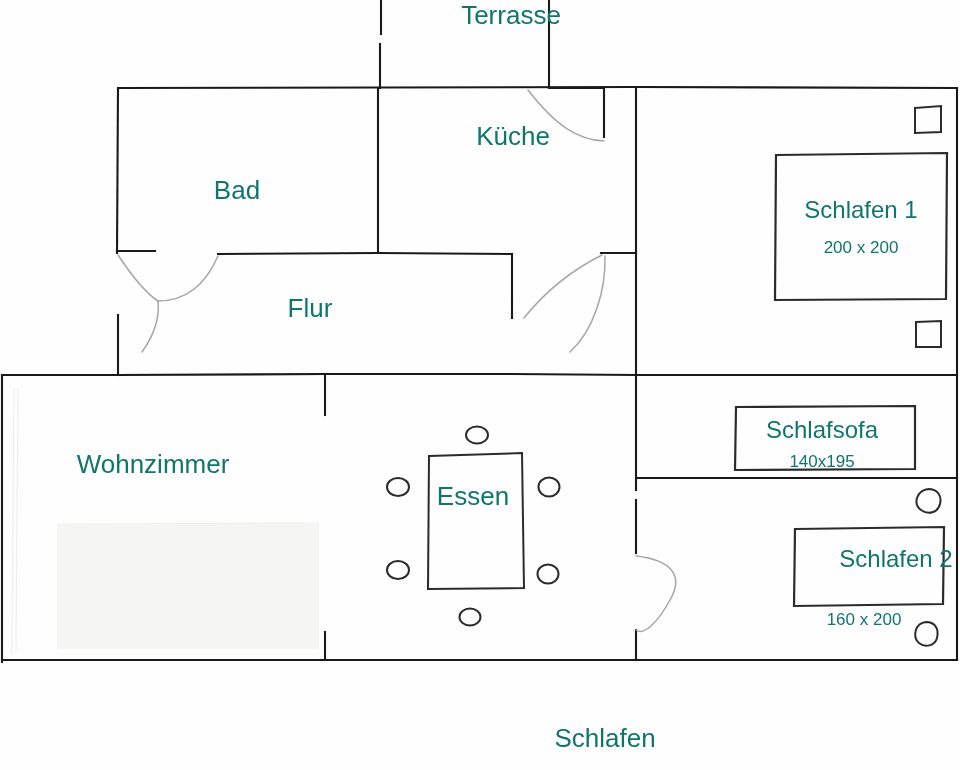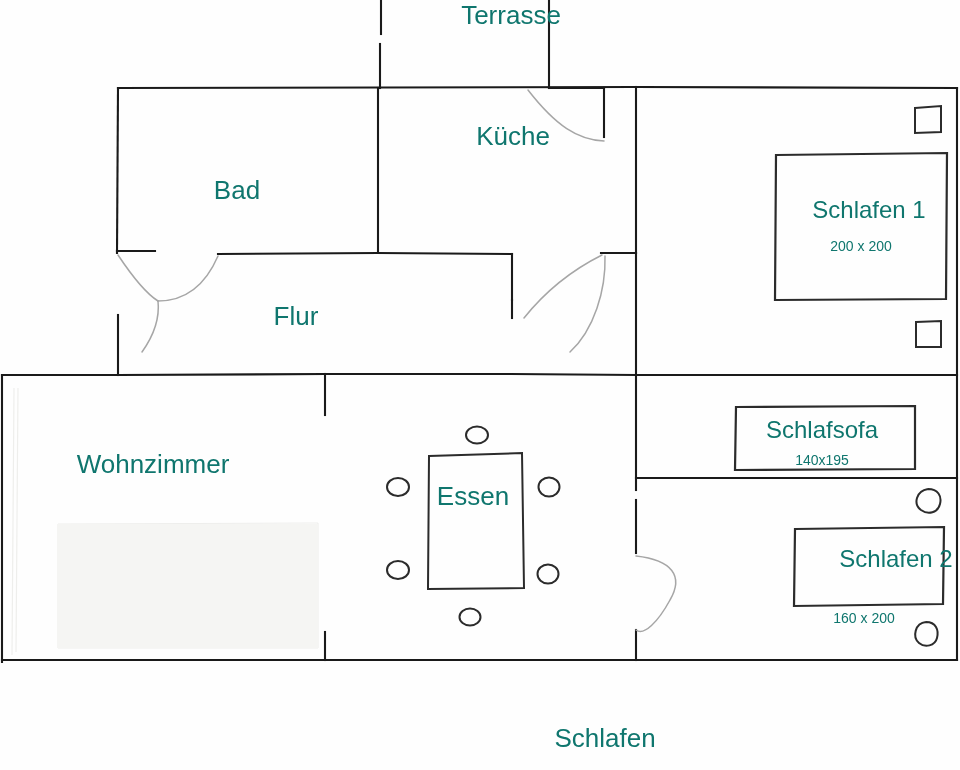--- a/index.html
+++ b/index.html
@@ -26,21 +26,21 @@
   .room-label {
     position: absolute;
     color: #0f766e;
     font-family: "Liberation Sans", sans-serif;
     white-space: nowrap;
     text-align: right;
     -webkit-font-smoothing: antialiased;
   }
   .lbl-big   { font-size: 26px; }
   .lbl-mid   { font-size: 24px; }
-  .lbl-small { font-size: 14px; }
+  .lbl-small { font-size: 17px; }
   .center-x  { transform: translateX(-50%); }
 </style>
 </head>
 <body>
 
 <svg id="floorplan" viewBox="0 0 960 770" xmlns="http://www.w3.org/2000/svg">
 
   <rect x="0" y="0" width="960" height="770" fill="#fefefe"></rect>
 
   <g stroke="#eeeeec" fill="none" stroke-width="1.2">
@@ -141,28 +141,28 @@
   </g>
 
 </svg>
 
 <div class="room-label lbl-big center-x" style="left:511px; top:0px;">Terrasse</div>
 
 <div class="room-label lbl-big center-x" style="left:237px; top:130px;margin-top:45px;">Bad</div>
 
 <div class="room-label lbl-big center-x" style="left:468px; top:121px;margin-left:45px;">Küche</div>
 
-<div class="room-label lbl-big center-x" style="left:296px; top:293px;margin-top:8px;">Flur</div>
+<div class="room-label lbl-big center-x" style="left:310px; top:293px;">Flur</div>
 
 <div class="room-label lbl-big center-x" style="left:153px; top:449px;">Wohnzimmer</div>
 
 <div class="room-label lbl-big center-x" style="left:473px; top:481px;">Essen</div>
 
 <div class="room-label lbl-big center-x" style="left:605px; top:723px;">Schlafen</div>
 
-<div class="room-label lbl-mid center-x" style="left:861px; top:196px;margin-left:8px;">Schlafen 1</div>
+<div class="room-label lbl-mid center-x" style="left:861px; top:196px;">Schlafen 1</div>
 <div class="room-label lbl-small center-x" style="left:861px; top:238px;">200 x 200</div>
 
 <div class="room-label lbl-mid center-x" style="left:822px; top:416px;">Schlafsofa</div>
 <div class="room-label lbl-small center-x" style="left:822px; top:452px;">140x195</div>
 
 <div class="room-label lbl-mid center-x" style="left:896px; top:545px;">Schlafen 2</div>
 <div class="room-label lbl-small center-x" style="left:864px; top:582px;margin-top:28px;">160 x 200</div>
 
 </body></html>

